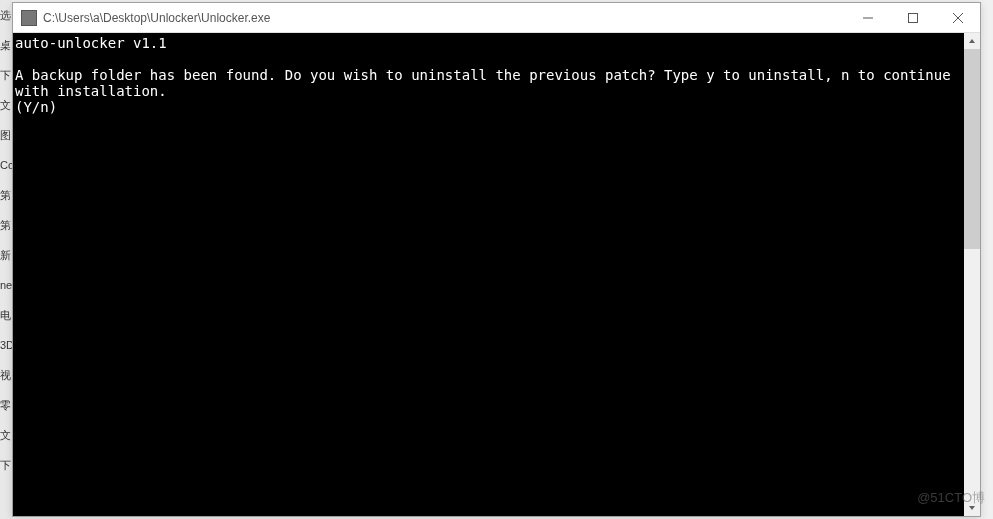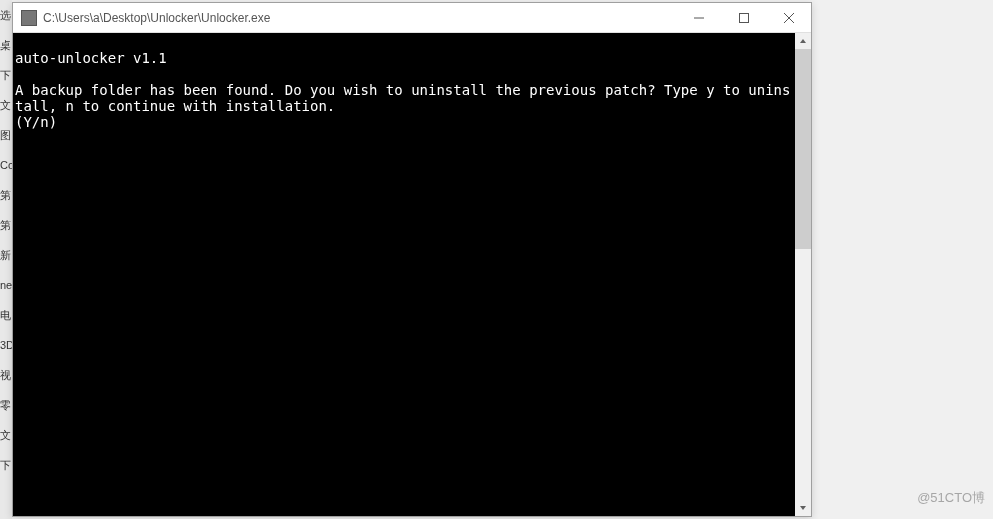--- a/index.html
+++ b/index.html
@@ -28,21 +28,21 @@
       color: #333;
       font-size: 11px;
       height: 30px;
       line-height: 30px;
       white-space: nowrap;
     }
     .window {
       position: absolute;
       left: 12px;
       top: 2px;
-      width: 800px;
+      width: 969px;
       height: 515px;
       background: #fff;
       border: 1px solid #9f9f9f;
       box-shadow: 0 2px 8px rgba(0,0,0,0.15);
     }
     .titlebar {
       height: 30px;
       background: #ffffff;
       display: flex;
       align-items: center;
@@ -97,21 +97,20 @@
       bottom: 0;
       background: #000000;
       color: #ffffff;
       font-family: "NSimSun", "SimSun", "Consolas", monospace;
       font-size: 14px;
       line-height: 16px;
       padding: 2px 0 0 2px;
       white-space: pre-wrap;
       word-break: break-all;
       overflow: hidden;
-      margin-top: 15px;
     }
     .scrollbar {
       position: absolute;
       right: 0;
       top: 0;
       width: 16px;
       height: 100%;
       background: #f0f0f0;
     }
     .scroll-btn {

